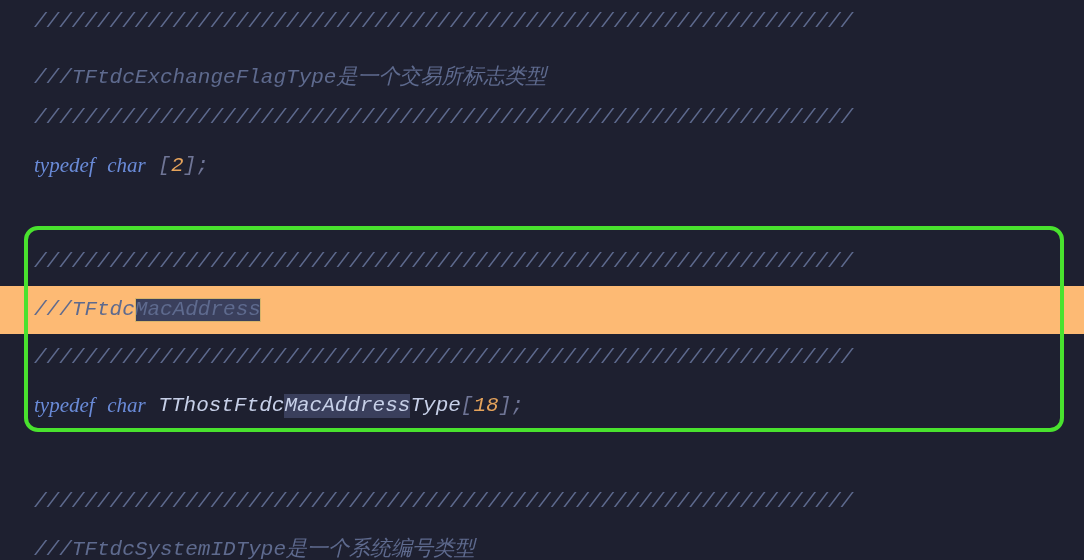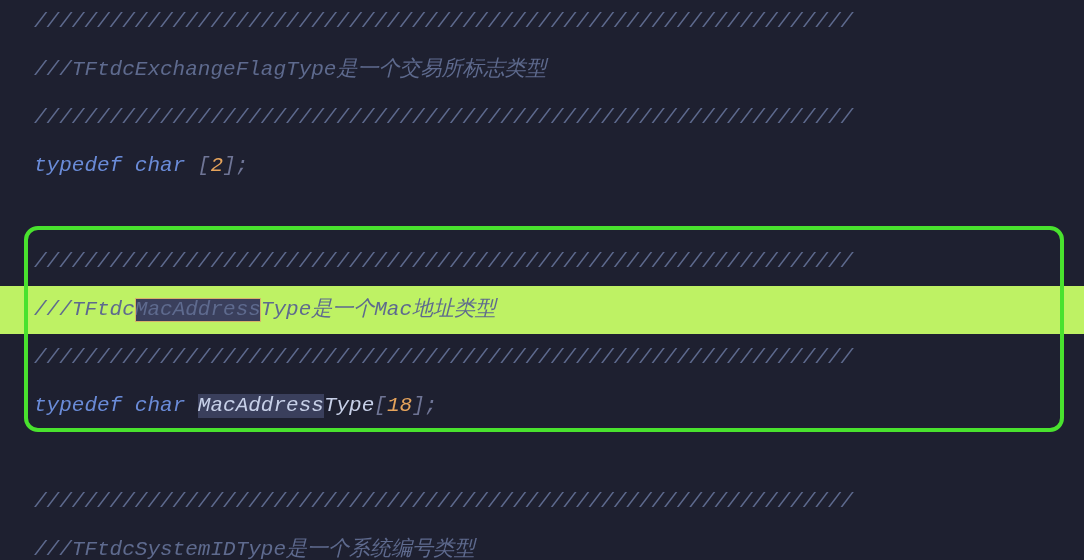--- a/index.html
+++ b/index.html
@@ -23,24 +23,24 @@
     position: absolute;
     left: 0;
     width: 100%;
     padding-left: 34px;
     white-space: pre;
     height: 48px;
     display: flex;
     align-items: center;
   }
   .line-hl {
-    background: #bef264;
+    background: #fdba74;
   }
   .comment { color: #5e6a8e; font-style: italic; }
-  .keyword { color: #6a8bd8; font-style: italic; }
+  .keyword { color: #6a8bd8; font-style: italic; font-family: Liberation Serif, serif; }
   .type { color: #c7d0e8; font-style: italic; }
   .punct { color: #6f7596; font-style: italic; }
   .number { color: #e5a35b; font-style: italic; }
   .bracket { color: #6f7596; font-style: italic; }
   .sel-primary {
     background: #3a3f5c;
     outline: 1.5px solid #d7b36a;
     outline-offset: -1px;
   }
   .sel-secondary {
@@ -59,46 +59,46 @@
 </style>
 </head>
 <body>
 
 <div class="editor">
 
   <div class="line" style="top:-2px;">
     <span class="comment">/////////////////////////////////////////////////////////////////</span>
   </div>
 
-  <div class="line" style="top:46px;">
+  <div class="line" style="top:54px;">
     <span class="comment">///TFtdcExchangeFlagType是一个交易所标志类型</span>
   </div>
 
   <div class="line" style="top:94px;">
     <span class="comment">/////////////////////////////////////////////////////////////////</span>
   </div>
 
   <div class="line" style="top:142px;">
     <span class="keyword">typedef</span><span> </span><span class="keyword">char</span><span> </span><span class="bracket">[</span><span class="number">2</span><span class="punct">];</span>
   </div>
 
   <div class="line" style="top:238px;">
     <span class="comment">/////////////////////////////////////////////////////////////////</span>
   </div>
 
   <div class="line line-hl" style="top:286px;">
-    <span class="comment">///TFtdc</span><span class="comment sel-primary">MacAddress</span><span class="comment">Type是一个Mac地址类型</span>
+    <span class="comment">///TFtdc</span><span class="comment sel-primary">MacAddress</span>
   </div>
 
   <div class="line" style="top:334px;">
     <span class="comment">/////////////////////////////////////////////////////////////////</span>
   </div>
 
   <div class="line" style="top:382px;">
-    <span class="keyword">typedef</span><span> </span><span class="keyword">char</span><span> </span><span class="type sel-secondary">MacAddress</span><span class="type">Type</span><span class="bracket">[</span><span class="number">18</span><span class="punct">];</span>
+    <span class="keyword">typedef</span><span> </span><span class="keyword">char</span><span> </span><span class="type">TThostFtdc</span><span class="type sel-secondary">MacAddress</span><span class="type">Type</span><span class="bracket">[</span><span class="number">18</span><span class="punct">];</span>
   </div>
 
   <div class="line" style="top:478px;">
     <span class="comment">/////////////////////////////////////////////////////////////////</span>
   </div>
 
   <div class="line" style="top:526px;">
     <span class="comment">///TFtdcSystemIDType是一个系统编号类型</span>
   </div>
 

